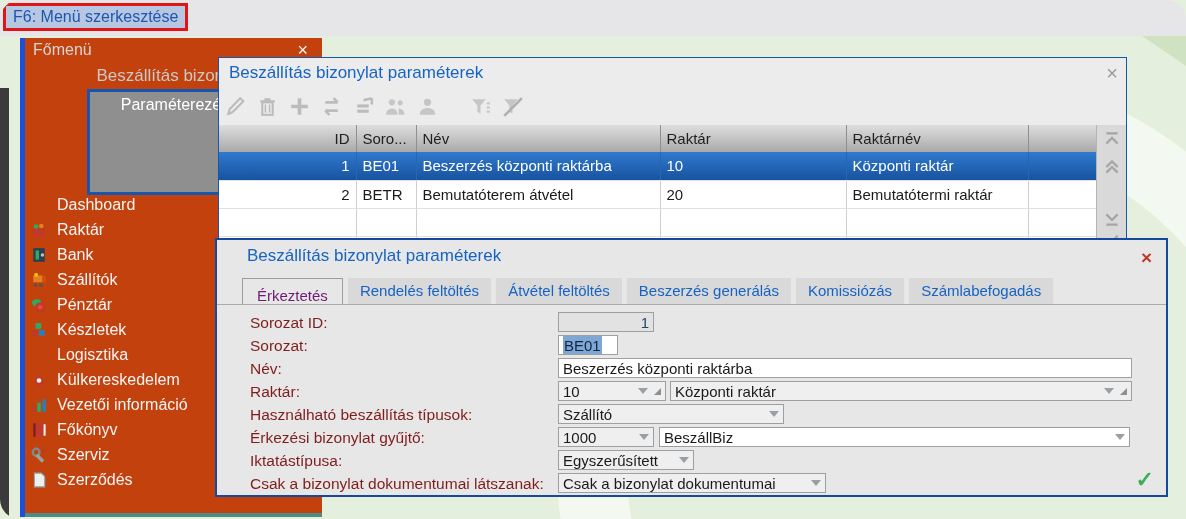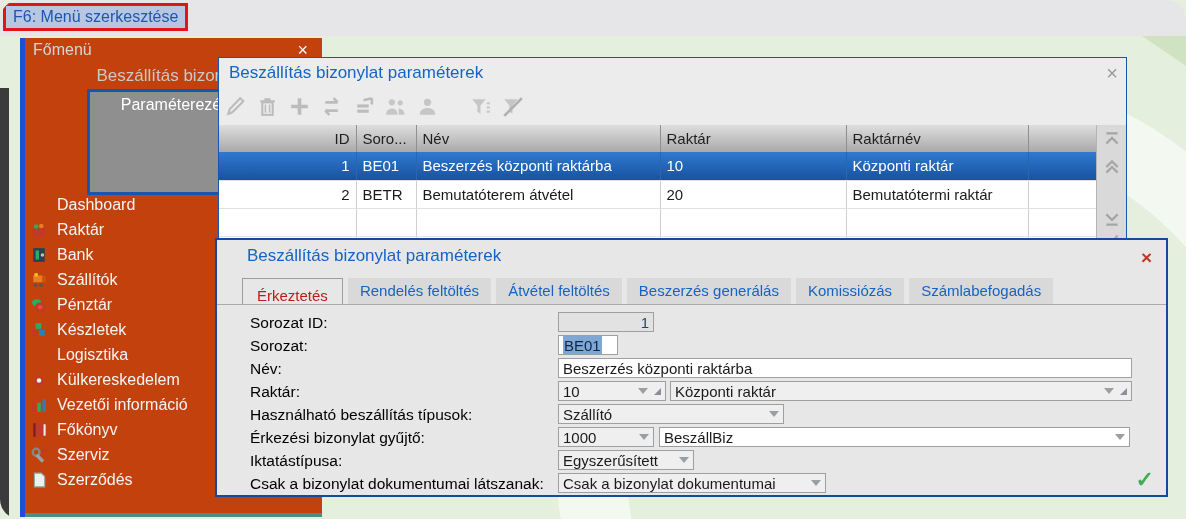--- a/index.html
+++ b/index.html
@@ -57,24 +57,24 @@
   .sc-ico { position:absolute; left:6px; width:18px; height:18px; }
 
   
   .detail { position:absolute; left:215px; top:238px; width:953px; height:259px; z-index:30;
             background:#e7e7e7; border:2px solid #16489c; }
   .dp-title { padding:6px 0 0 30px; color:#1663c4; font-size:17px; }
   .dp-close { position:absolute; top:7px; right:14px; color:#c0392b; font-size:19px; font-weight:bold; }
   .dp-tabs { position:absolute; left:25px; right:12px; top:37px; height:27px; display:flex; align-items:flex-end; }
   .dp-tab { height:26px; line-height:26px; padding:0 12px; margin-right:5px; background:#d9d9d9;
             color:#1663c4; font-size:15px; white-space:nowrap; }
-  .dp-tab.active { background:#e7e7e7; color:#b91c1c; border:1px solid #9d9d9d; border-bottom:none; padding:4px 14px; }
+  .dp-tab.active { background:#e7e7e7; color:#701a75; border:1px solid #9d9d9d; border-bottom:none; padding:4px 14px; }
   .dp-sep { position:absolute; left:0; right:0; top:64px; height:1px; background:#ababab; }
   .f-row { position:absolute; height:22px; line-height:21px; }
-  .f-label { position:absolute; left:33px; color:#000000; font-size:15.5px; white-space:nowrap; }
+  .f-label { position:absolute; left:33px; color:#7f1d1d; font-size:15.5px; white-space:nowrap; }
   .fld { position:absolute; height:20px; border:1px solid #9f9f9f; background:#ffffff; font-size:15px;
          color:#1a1a1a; padding:0 4px; display:flex; align-items:center; overflow:hidden; white-space:nowrap; }
   .fld.ro { background:#e2e2e2; justify-content:flex-end; color:#26476e; }
   .fld.combo { background:#efefef; }
   .dd { width:0; height:0; border-left:5px solid transparent; border-right:5px solid transparent;
         border-top:6px solid #98a0a6; margin-left:auto; }
   .rs { width:0; height:0; border-bottom:7px solid #8a9096; border-left:7px solid transparent; margin-left:6px; }
   .sel-text { background:#7fa7d6; color:#0e2742; padding:0 1px; }
   .dp-check { position:absolute; right:12px; bottom:2px; color:#3fae57; font-size:22px; font-weight:bold; }
 </style>

